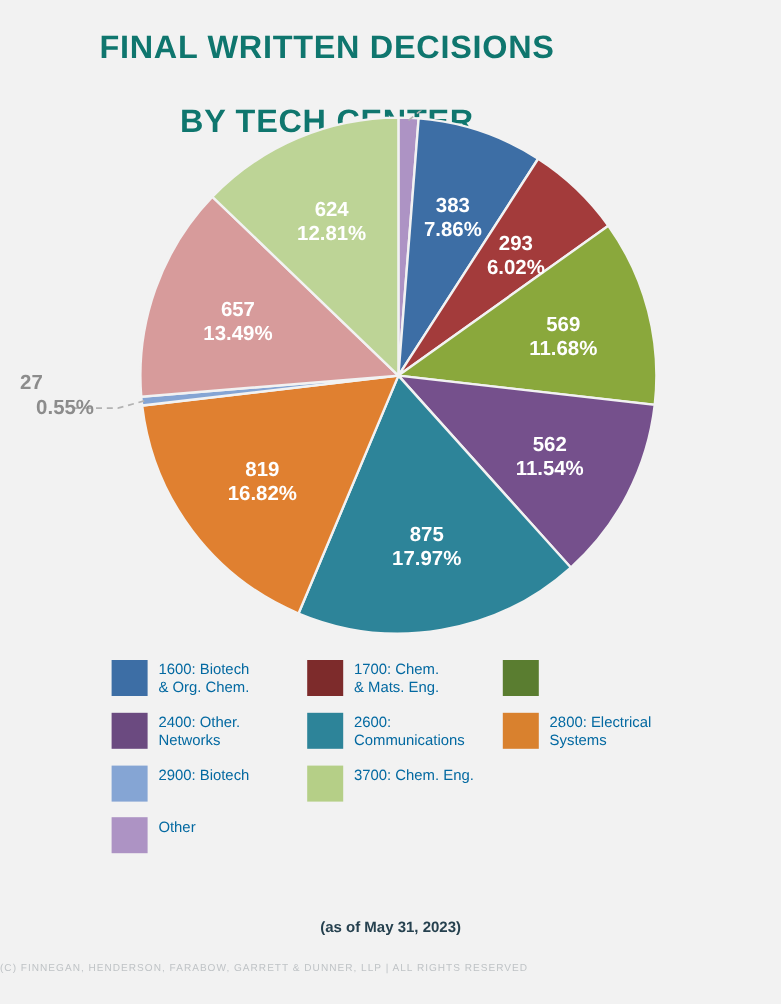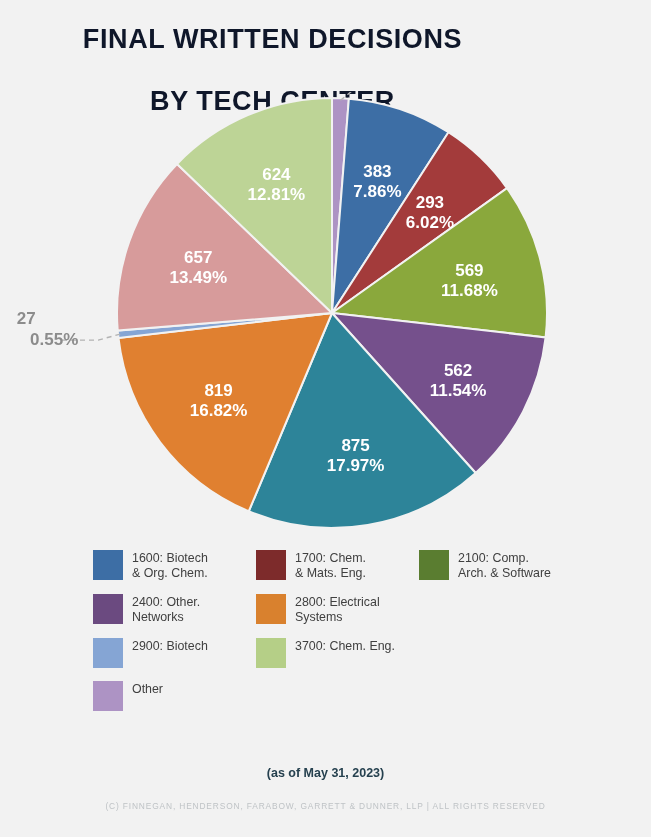--- a/index.html
+++ b/index.html
@@ -15,21 +15,21 @@
     position: relative;
   }
 
   
   #chart-title {
     position: absolute;
     top: 22px;
     left: 0;
     width: 545px;
     text-align: center;
-    color: #0f172a;
+    color: #0f766e;
     font-size: 27px;
     font-weight: bold;
     letter-spacing: 0.6px;
     line-height: 34px;
     text-transform: uppercase;
   }
   #chart-title .line2 { display: block; margin-top: 28px; }
 
   
   #pie-wrap {
@@ -70,21 +70,21 @@
     box-sizing: border-box;
   }
   .legend-swatch {
     width: 30px;
     height: 30px;
     flex: 0 0 30px;
     margin-right: 9px;
   }
   .legend-label {
     font-size: 12.4px;
-    color: #404040;
+    color: #0369a1;
     line-height: 15px;
     padding-top: 1px;
     white-space: pre-line;
   }
 
   
   #asof {
     position: absolute;
     left: 0;
     top: 766px;
@@ -92,21 +92,21 @@
     text-align: center;
     color: #26414f;
     font-size: 12.5px;
     font-weight: bold;
   }
   #copyright {
     position: absolute;
     left: 0;
     top: 801px;
     width: 651px;
-    text-align: center;
+    text-align: left;
     color: #bfc3c6;
     font-size: 8.4px;
     letter-spacing: 0.85px;
   }
 </style>
 </head>
 <body>
 
 <div id="chart-title">
   <span>FINAL WRITTEN DECISIONS</span>
@@ -153,31 +153,34 @@
         <span class="legend-label">1600: Biotech
 &amp; Org. Chem.</span>
       </div>
       <div class="legend-item">
         <span class="legend-swatch" style="background: rgb(125, 43, 43);"></span>
         <span class="legend-label">1700: Chem.
 &amp; Mats. Eng.</span>
       </div>
       <div class="legend-item">
         <span class="legend-swatch" style="background: rgb(90, 125, 48);"></span>
-        <span class="legend-label">2100: Comp.
-Arch. &amp; Software</span>
       </div>
     </div>
     <div class="legend-row">
       <div class="legend-item">
         <span class="legend-swatch" style="background: rgb(107, 74, 128);"></span>
         <span class="legend-label">2400: Other.
 Networks</span>
       </div>
       <div class="legend-item">
+        <span class="legend-swatch" style="background: rgb(45, 132, 153);"></span>
+        <span class="legend-label">2600:
+Communications</span>
+      </div>
+      <div class="legend-item">
         <span class="legend-swatch" style="background: rgb(217, 129, 46);"></span>
         <span class="legend-label">2800: Electrical
 Systems</span>
       </div>
     </div>
     <div class="legend-row">
       <div class="legend-item">
         <span class="legend-swatch" style="background: rgb(133, 165, 212);"></span>
         <span class="legend-label">2900: Biotech</span>
       </div>

